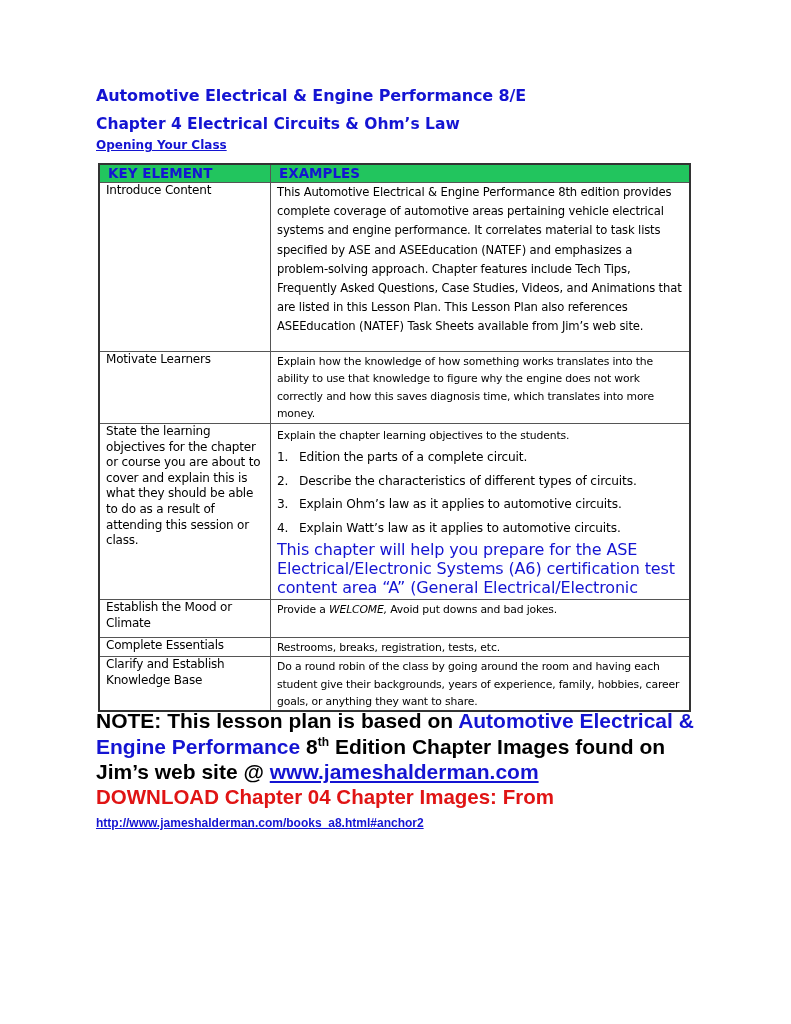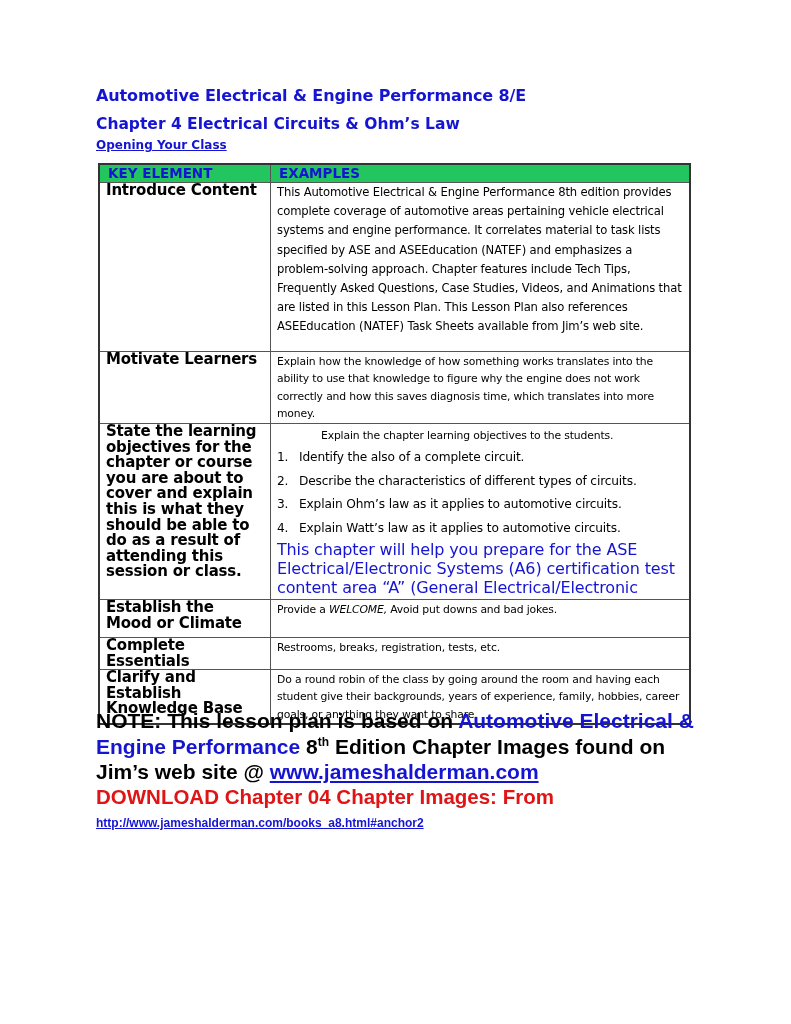--- a/index.html
+++ b/index.html
@@ -4,24 +4,24 @@
 <style>
   html, body { margin:0; padding:0; background:#ffffff; }
   body { width:791px; height:1024px; position:relative; overflow:hidden; font-family:"DejaVu Sans", sans-serif; color:#000; }
   .title1 { position:absolute; left:96px; top:86px; font-family:"DejaVu Sans", sans-serif; font-weight:bold; font-size:16px; color:#1414d2; letter-spacing:-0.1px; white-space:nowrap; }
   .title2 { position:absolute; left:96px; top:115px; font-weight:bold; font-size:15.5px; color:#1414d2; white-space:nowrap; }
   .title3 { position:absolute; left:96px; top:138px; font-weight:bold; font-size:12px; color:#1414d2; text-decoration:underline; white-space:nowrap; }
   table.plan { position:absolute; left:98px; top:163px; width:593px; border-collapse:collapse; font-family:"DejaVu Sans", sans-serif; }
   table.plan td, table.plan th { border:1px solid #555; vertical-align:top; padding:0 6px; }
   table.plan { border:2px solid #333; }
   table.plan th { background:#22c55e; color:#1414d2; font-weight:bold; font-size:13.5px; text-align:left; height:17px; line-height:17px; padding:0 8px; }
-  td.key { width:158px; font-weight:bold; font-size:15px; line-height:15.6px; padding-top:2px; letter-spacing:-0.2px; }
+  td.key { width:158px; font-weight:normal; font-size:12px; line-height:15.6px; padding-top:2px; letter-spacing:-0.2px; }
   td.ex { font-size:11.6px; line-height:19.2px; padding-left:8px; letter-spacing:-0.15px; }
   td.ex.small { font-size:10.8px; line-height:17.3px; padding-top:1px; }
-  td.ex .intro { font-size:10.8px; line-height:20px; padding-top:2px;margin-left:44px; }
+  td.ex .intro { font-size:10.8px; line-height:20px; padding-top:2px; }
   td.ex ol { margin:0; padding:0 0 0 0; list-style:none; }
   td.ex ol li { font-size:12.2px; line-height:23.5px; }
   td.ex ol li .num { display:inline-block; width:22px; }
   td.ex .ase { color:#1414d2; font-weight:normal; font-size:16px; line-height:19px; padding-bottom:2px; }
   em { font-style:italic; }
   .note { position:absolute; left:96px; top:708px; width:620px; font-family:"Liberation Sans", sans-serif; font-weight:bold; font-size:21px; line-height:25.5px; }
   .note .blue { color:#1414d2; }
   .note a, .urlline a { color:#1414d2; text-decoration:underline; }
   .note sup { font-size:12px; line-height:0; vertical-align:super; }
   .download { position:absolute; left:96px; top:785px; font-family:"Liberation Sans", sans-serif; font-weight:bold; font-size:20.5px; color:#e01414; white-space:nowrap; }
@@ -46,21 +46,21 @@
   </tr>
   <tr style="height:72px;padding-left:8px;">
     <td class="key">Motivate Learners</td>
     <td class="ex small">Explain how the knowledge of how something works translates into the ability to use that knowledge to figure why the engine does not work correctly and how this saves diagnosis time, which translates into more money.</td>
   </tr>
   <tr style="height:176px;">
     <td class="key">State the learning objectives for the chapter or course you are about to cover and explain this is what they should be able to do as a result of attending this session or class.</td>
     <td class="ex">
       <div class="intro">Explain the chapter learning objectives to the students.</div>
       <ol>
-        <li><span class="num">1.</span><span>Identify the also of a complete circuit.</span></li>
+        <li><span class="num">1.</span><span>Edition the parts of a complete circuit.</span></li>
         <li><span class="num">2.</span><span>Describe the characteristics of different types of circuits.</span></li>
         <li><span class="num">3.</span><span>Explain Ohm’s law as it applies to automotive circuits.</span></li>
         <li><span class="num">4.</span><span>Explain Watt’s law as it applies to automotive circuits.</span></li>
       </ol>
       <div class="ase">This chapter will help you prepare for the ASE Electrical/Electronic Systems (A6) certification test content area “A” (General Electrical/Electronic</div>
     </td>
   </tr>
   <tr style="height:38px;">
     <td class="key">Establish the Mood or Climate</td>
     <td class="ex small"><span>Provide a </span><em>WELCOME,</em><span> Avoid put downs and bad jokes.</span></td>

